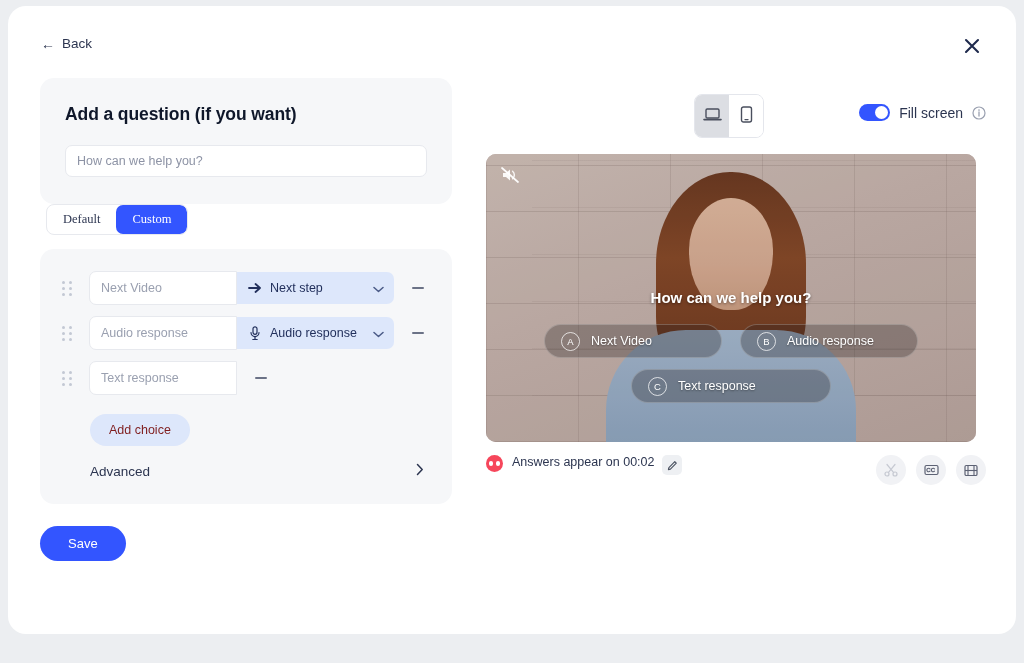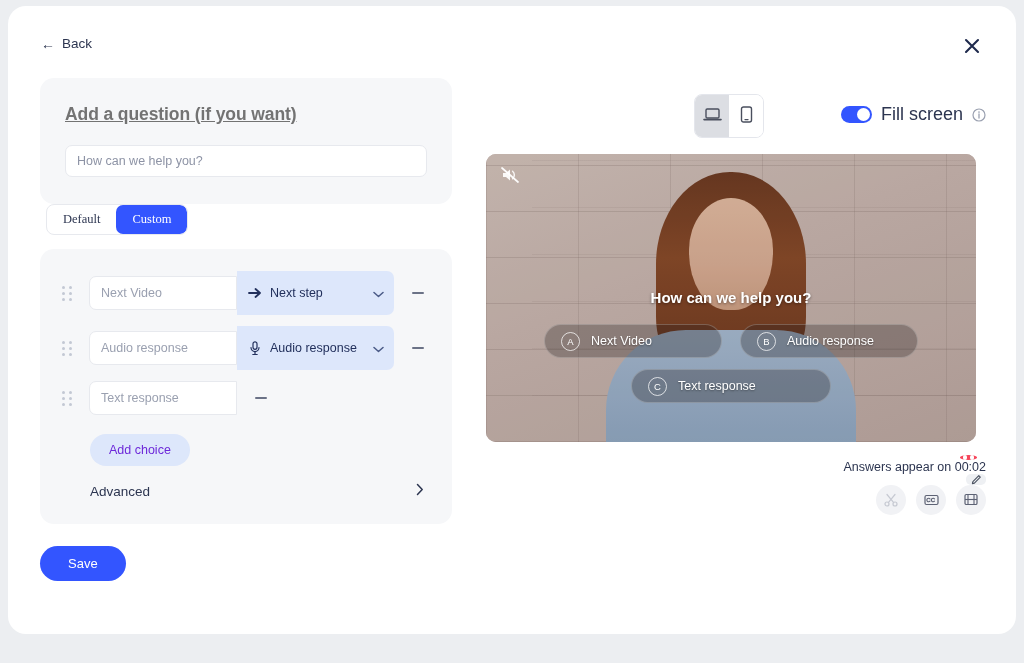--- a/index.html
+++ b/index.html
@@ -34,22 +34,22 @@
 
   
   .left-col { position: absolute; left: 32px; top: 72px; width: 412px; }
 
   .question-card {
     background: #f6f7f9;
     border-radius: 14px;
     padding: 26px 25px 27px 25px;
   }
   .question-title {
-    font-size: 17.5px; font-weight: bold; color: #737373;
-    letter-spacing: -0.1px; margin-bottom: 20px; text-decoration: underline;
+    font-size: 17.5px; font-weight: bold; color: #0f172a;
+    letter-spacing: -0.1px; margin-bottom: 20px;
   }
   .question-input {
     width: 100%; height: 32px;
     background: #ffffff;
     border: 1px solid #e7e9ee;
     border-radius: 7px;
     padding: 0 11px;
     font-family: "Liberation Sans", sans-serif;
     font-size: 12.5px; color: #2c3550;
     outline: none;
@@ -101,21 +101,21 @@
     background: #ffffff;
     border: 1px solid #e7e9ee;
     border-radius: 7px 0 0 7px;
     padding: 0 11px;
     font-family: "Liberation Sans", sans-serif;
     font-size: 12.5px; color: #2c3550;
     outline: none;
   }
   .choice-label-input::placeholder { color: #9aa0b0; }
   .choice-select {
-    width: 157px; height: 44px;
+    width: 157px; height: 32px;
     background: #dde7fb;
     border-radius: 0 7px 7px 0;
     display: flex; align-items: center;
     padding: 0 10px; gap: 8px; cursor: pointer;
   }
   .choice-select .sel-icon {
     width: 15px; display: flex; align-items: center; justify-content: center;
     color: #22305c;
   }
   .choice-select .sel-text {
@@ -124,21 +124,21 @@
   .chev-down { color: #4a5a86; }
   .remove-btn {
     margin-left: 16px; width: 16px; height: 16px;
     display: flex; align-items: center; justify-content: center;
     cursor: pointer;
   }
   .remove-btn span { display: block; width: 12px; height: 1.6px; background: #6b7287; border-radius: 1px; }
 
   .add-choice-btn {
     margin: 8px 0 0 28px;
-    background: #dde7fb; color: #6d28d9;
+    background: #dde7fb; color: #7f1d1d;
     border: none; border-radius: 16px;
     font-family: "Liberation Sans", sans-serif;
     font-size: 12.5px; padding: 9px 19px; cursor: pointer;
   }
   .advanced-row {
     margin: 16px 6px 0 28px;
     display: flex; align-items: center; justify-content: space-between;
     cursor: pointer;
     gap: 28px;
   }
@@ -175,21 +175,21 @@
     display: flex; align-items: center; gap: 9px;
   }
   .switch {
     width: 31px; height: 17px; border-radius: 9px;
     background: #3355ff; position: relative; cursor: pointer;
   }
   .switch .knob {
     position: absolute; right: 2px; top: 2px;
     width: 13px; height: 13px; border-radius: 50%; background: #fff;
   }
-  .fill-label { font-size: 18px; color: #2c3550; }
+  .fill-label { font-size: 14px; color: #2c3550; }
   .info-icon { color: #9aa0b0; cursor: pointer; display: flex; }
 
   .video-frame {
     width: 490px; height: 288px;
     border-radius: 10px; overflow: hidden; position: relative;
     background: #b9a8a2;
   }
   
   .wall {
     position: absolute; inset: 0;
@@ -254,22 +254,22 @@
     border: 1px solid rgba(255,255,255,0.75);
     display: flex; align-items: center; justify-content: center;
     color: #fff; font-size: 9.5px;
   }
   .pill-text {
     color: #ffffff; font-size: 12.5px;
     text-shadow: 0 1px 2px rgba(0,0,0,0.4);
   }
 
   .video-footer {
-    display: flex; align-items: flex-end;
-    margin-top: 13px; height: 30px; flex-direction: column;
+    display: flex; align-items: flex-start;
+    margin-top: 13px; height: 30px;
   }
   .answers-dot {
     width: 17px; height: 17px; border-radius: 50%;
     background: #f6465b; margin-right: 9px;
     display: flex; align-items: center; justify-content: center; gap: 2.5px;
   }
   .answers-dot i { width: 4.5px; height: 4.5px; border-radius: 50%; background: #fff; display: block; }
   .answers-text { font-size: 12.5px; color: #2c3550; }
   .edit-pencil {
     margin-left: 8px; width: 20px; height: 20px; border-radius: 5px;

